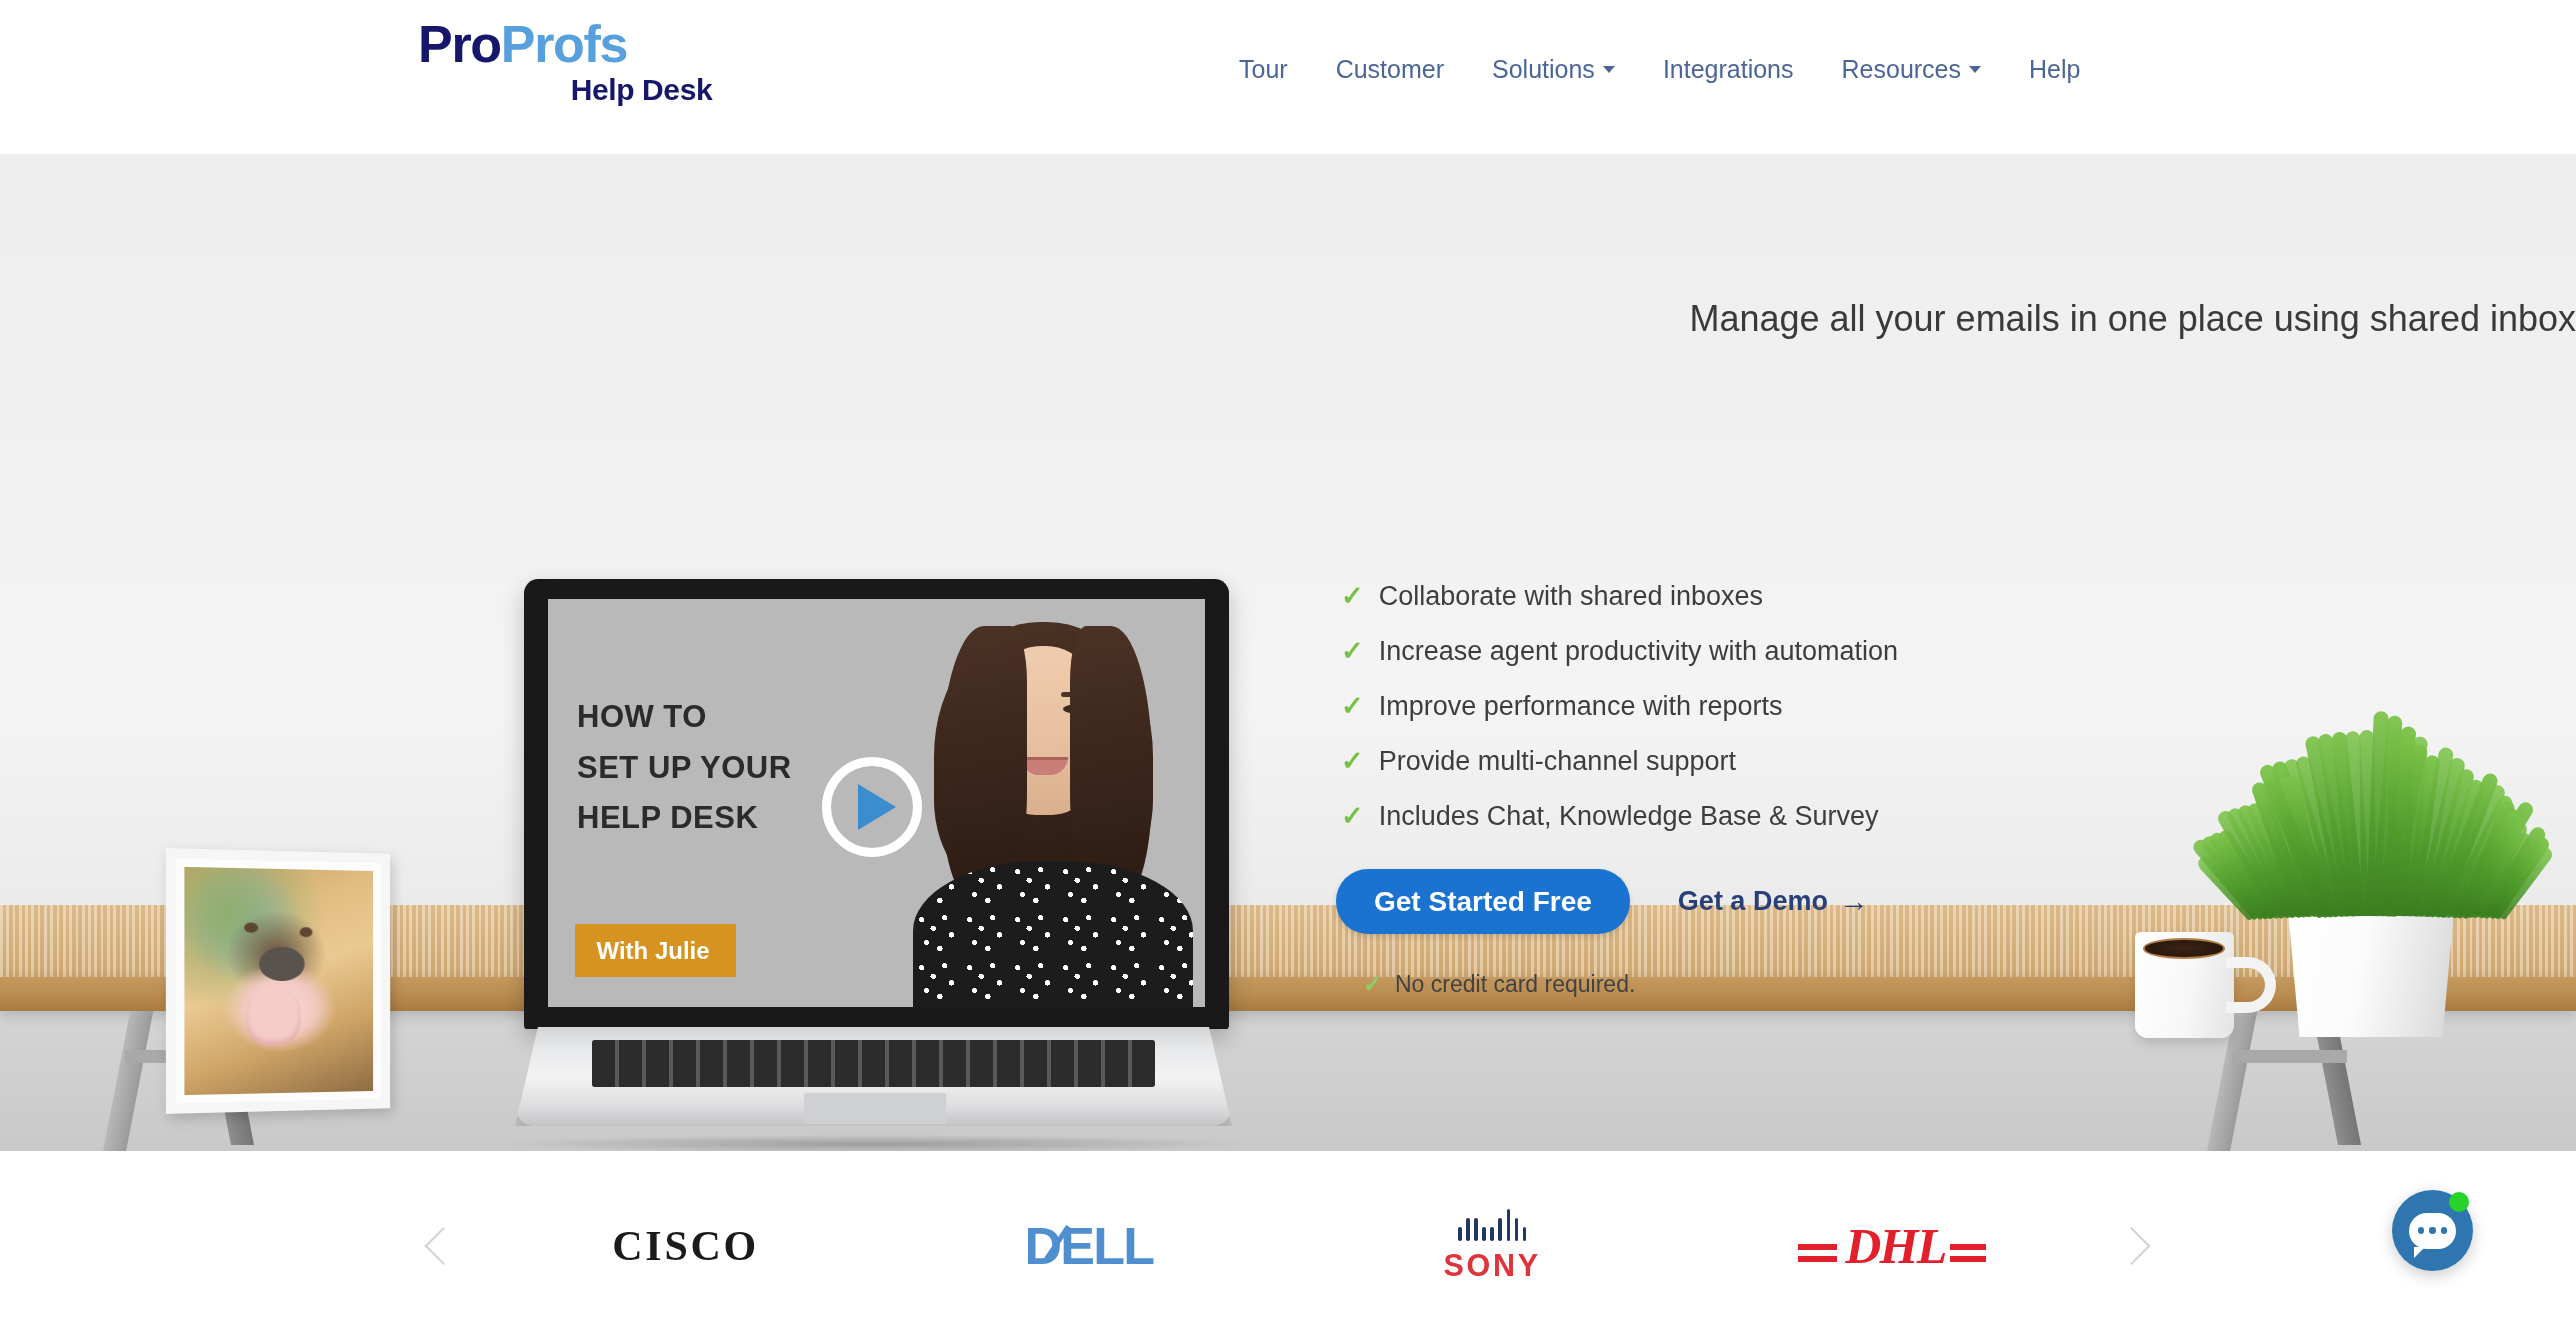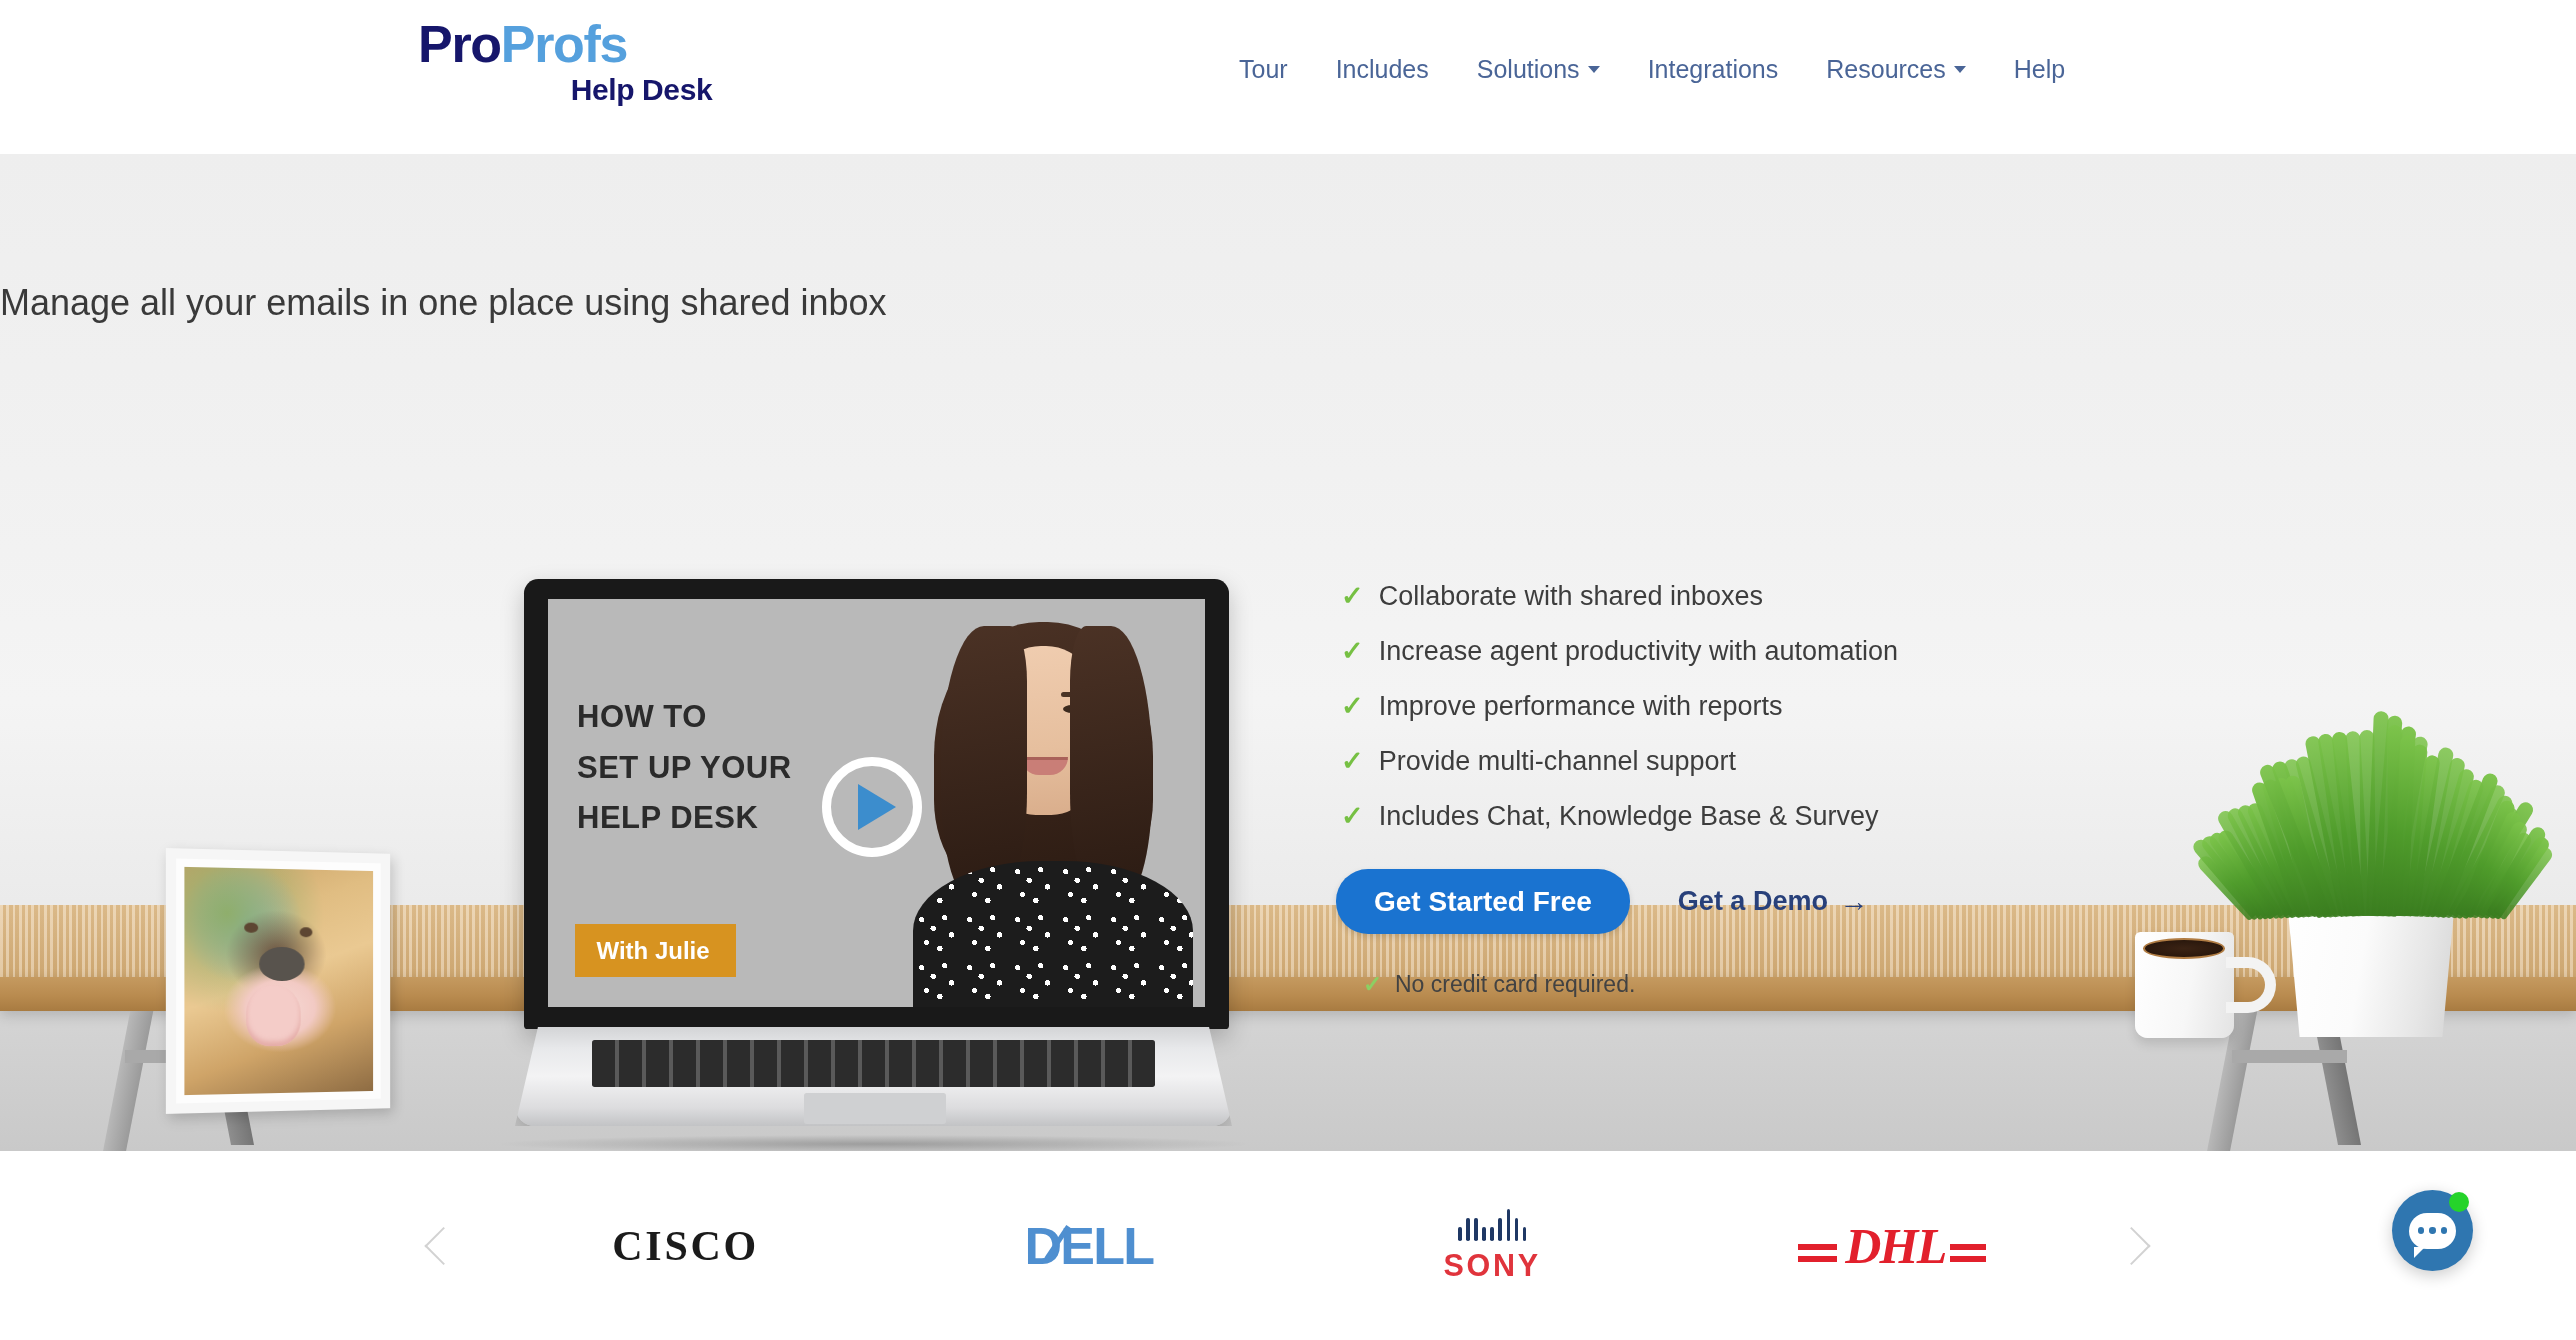--- a/index.html
+++ b/index.html
@@ -59,22 +59,22 @@
     width: 2576px; height: 997px;
     background: linear-gradient(180deg, #eeeeee 0%, #f1f1f1 32%, #f4f4f4 55%, #ebebeb 75%, #e4e4e4 100%);
     overflow: hidden;
   }
   .hero-title {
     position: absolute; top: 43px; left: 0; width: 2576px;
     text-align: center; font-size: 56px; font-weight: bold;
     color: #2f2f2f; letter-spacing: -0.4px;
   }
   .hero-sub {
-    position: absolute; top: 128px; left: 0; width: 2576px;
-    text-align: left; font-size: 36px; font-weight: normal;
+    position: absolute; top: 144px; left: 0; width: 2576px;
+    text-align: right; font-size: 36px; font-weight: normal;
     color: #3a3a3a;
   }
 
   
   .desk-wall {
     position: absolute; left: 0; top: 0; width: 2576px; height: 997px;
     background: transparent;
   }
   .floor {
     position: absolute; left: 0; bottom: 0; width: 2576px; height: 185px;
@@ -427,21 +427,21 @@
   <div class="header">
     <a class="logo-wrap" href="#">
       <span class="logo-main"><span class="logo-pro">Pro</span><span class="logo-profs">Profs</span></span>
       <span class="logo-sub">Help Desk</span>
     </a>
     <nav class="nav">
       <a class="nav-item" href="#">
           <span>Tour</span>
         </a>
       <a class="nav-item" href="#">
-          <span>Includes</span>
+          <span>Customer</span>
         </a>
       <a class="nav-item" href="#">
           <span>Solutions</span>
           <span class="caret"></span>
         </a>
       <a class="nav-item" href="#">
           <span>Integrations</span>
         </a>
       <a class="nav-item" href="#">
           <span>Resources</span>

